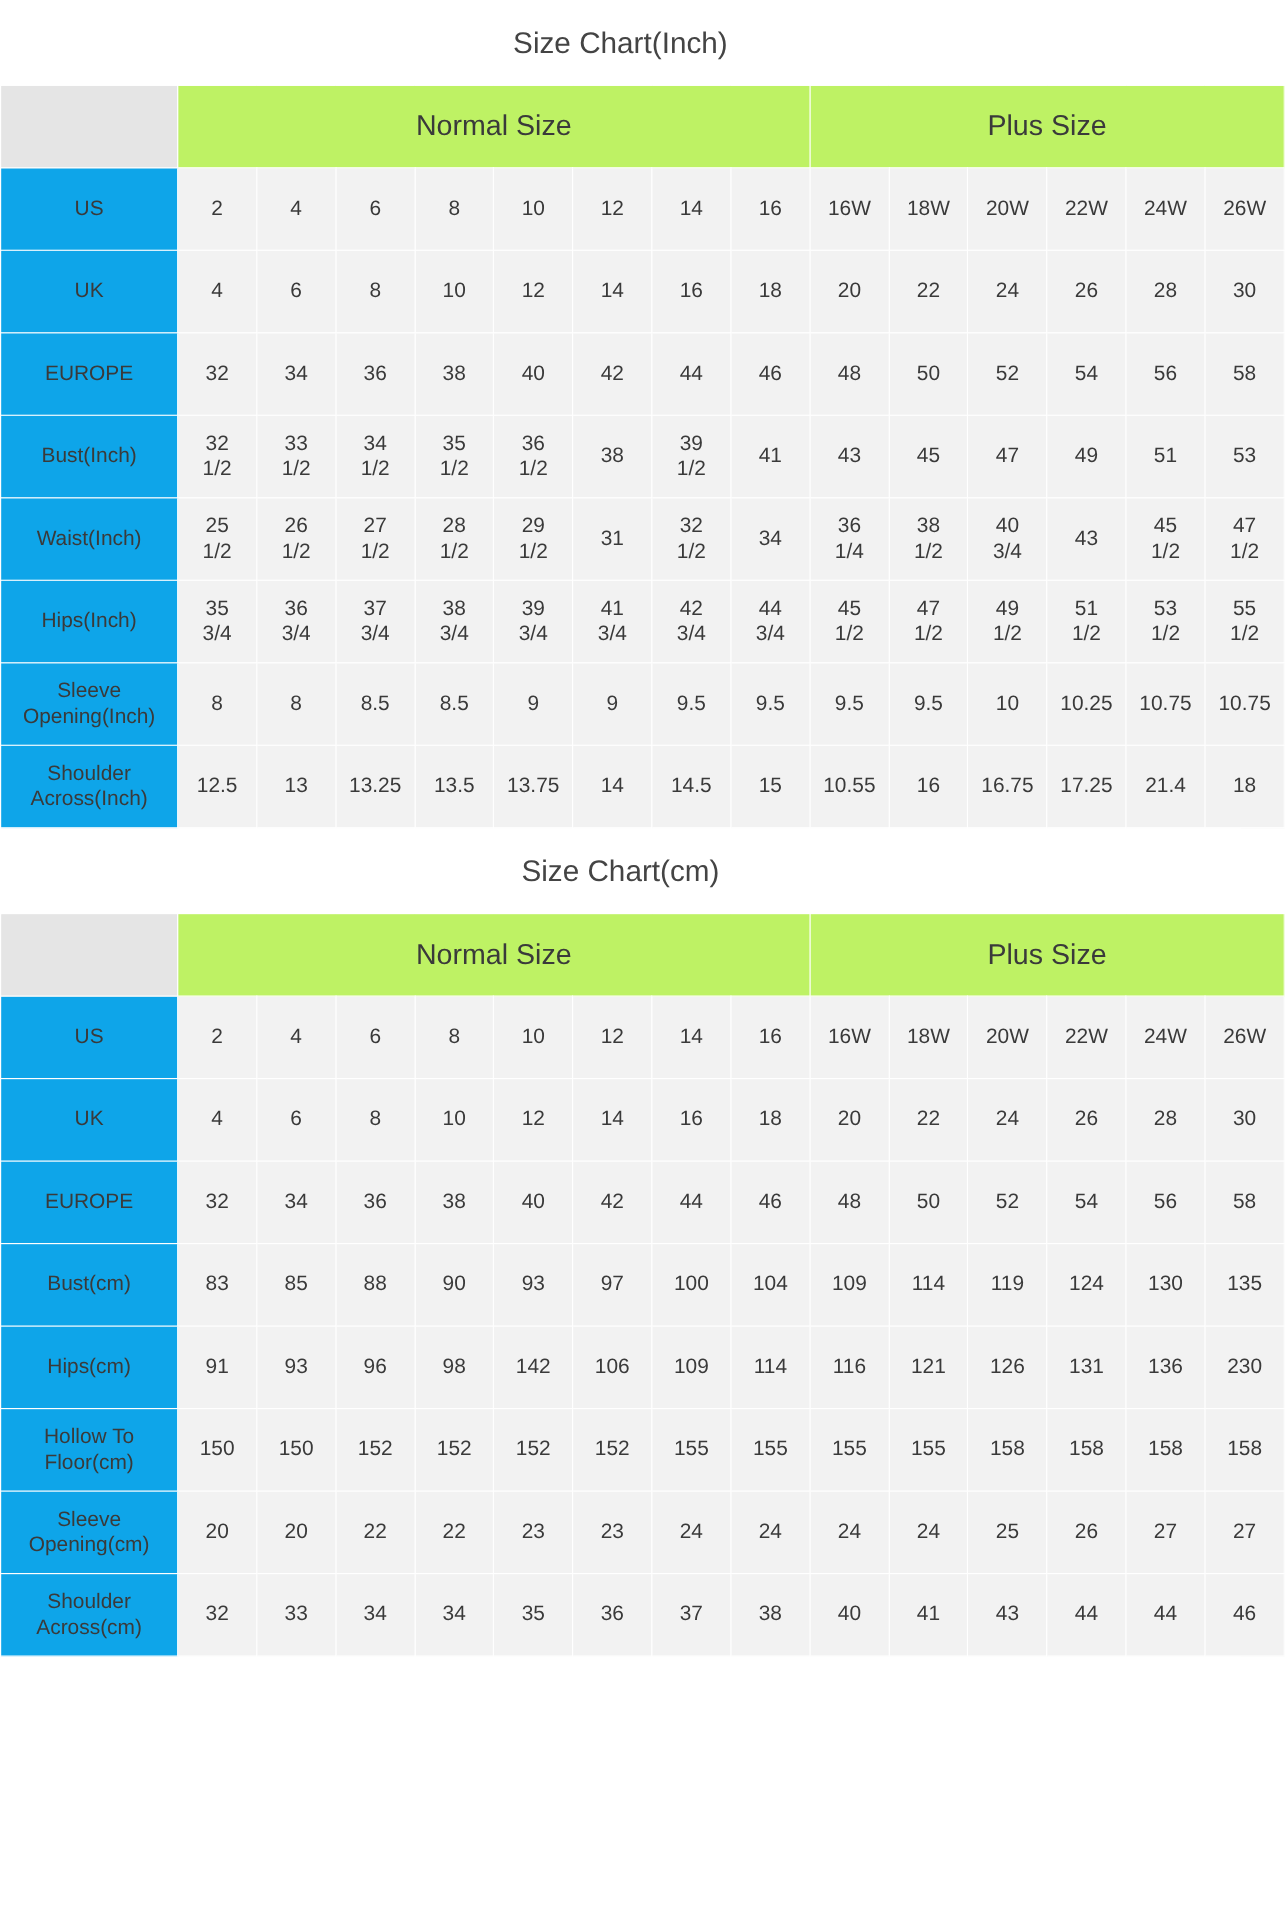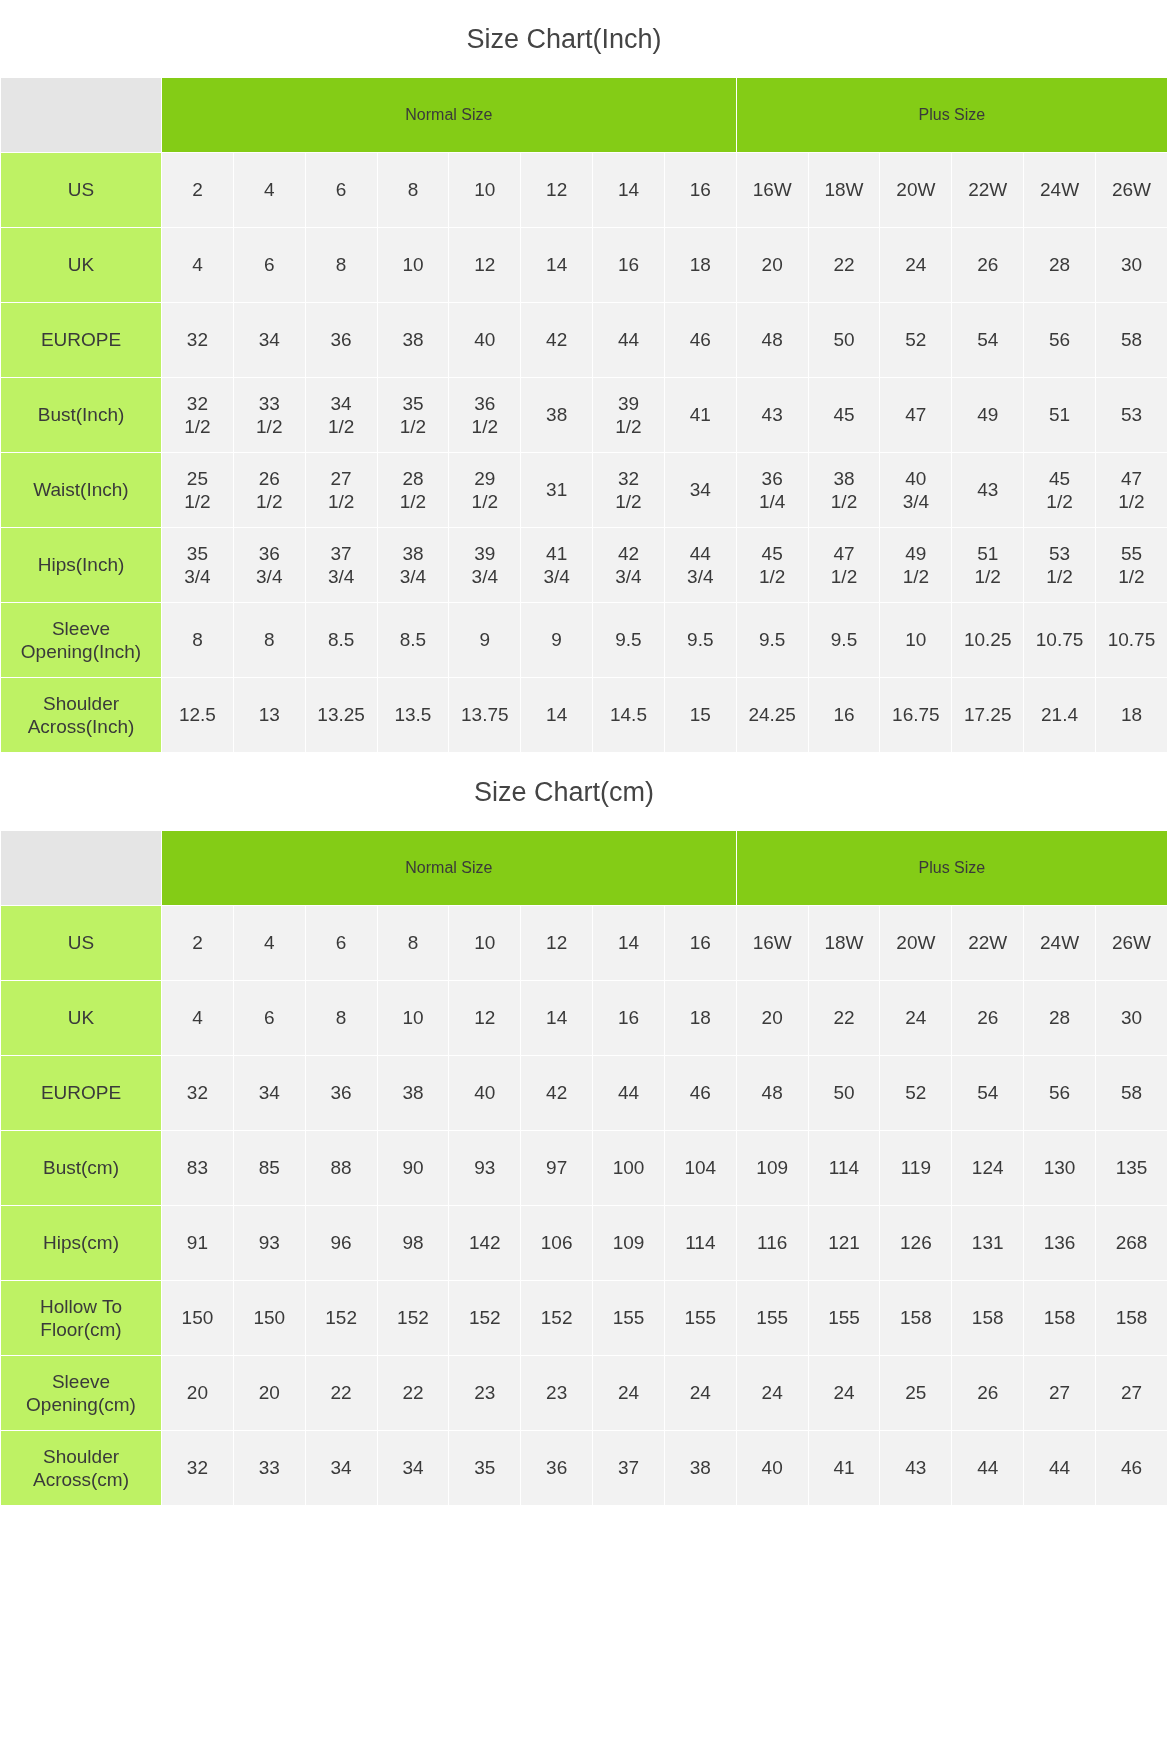--- a/index.html
+++ b/index.html
@@ -39,28 +39,28 @@
     font-size: 19px;
     color: #3a3a3a;
     padding: 0;
     height: 74px;
     line-height: 1.22;
     background: #f2f2f2;
     word-wrap: break-word;
   }
   
   table.size-table td.rowhead {
-    background: #bef264;
+    background: #0ea5e9;
     width: 148px;
     font-size: 19px;
     padding: 0 6px;
   }
   table.size-table td.grouphead {
-    background: #84cc16;
-    font-size: 16px;
+    background: #bef264;
+    font-size: 26px;
     height: 72px;
   }
   table.size-table td.corner {
     background: #e5e5e5;
   }
   table.size-table td.val {
     width: 73px;
   }
   .frac { display: block; }
   .spacer-bottom { height: 30px; background: #ffffff; }
@@ -293,21 +293,21 @@
           <tr>
             <td class="rowhead">Shoulder Across(Inch)</td>
             <td class="val">12.5</td>
             <td class="val">13</td>
             <td class="val">13.25</td>
             <td class="val">13.5</td>
             <td class="val">13.75</td>
             <td class="val">14</td>
             <td class="val">14.5</td>
             <td class="val">15</td>
-            <td class="val">24.25</td>
+            <td class="val">10.55</td>
             <td class="val">16</td>
             <td class="val">16.75</td>
             <td class="val">17.25</td>
             <td class="val">21.4</td>
             <td class="val">18</td>
           </tr>
         </tbody>
       </table>
       <div class="chart-title">Size Chart(cm)</div>
       <table class="size-table">
@@ -393,21 +393,21 @@
             <td class="val">98</td>
             <td class="val">142</td>
             <td class="val">106</td>
             <td class="val">109</td>
             <td class="val">114</td>
             <td class="val">116</td>
             <td class="val">121</td>
             <td class="val">126</td>
             <td class="val">131</td>
             <td class="val">136</td>
-            <td class="val">268</td>
+            <td class="val">230</td>
           </tr>
           <tr>
             <td class="rowhead">Hollow To Floor(cm)</td>
             <td class="val">150</td>
             <td class="val">150</td>
             <td class="val">152</td>
             <td class="val">152</td>
             <td class="val">152</td>
             <td class="val">152</td>
             <td class="val">155</td>

